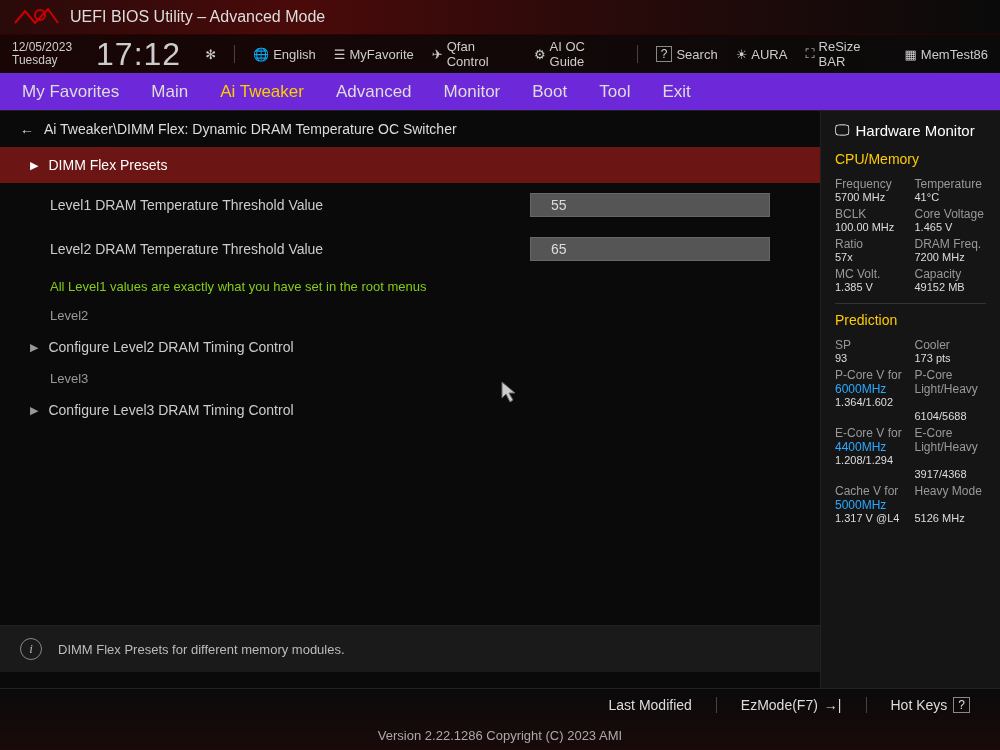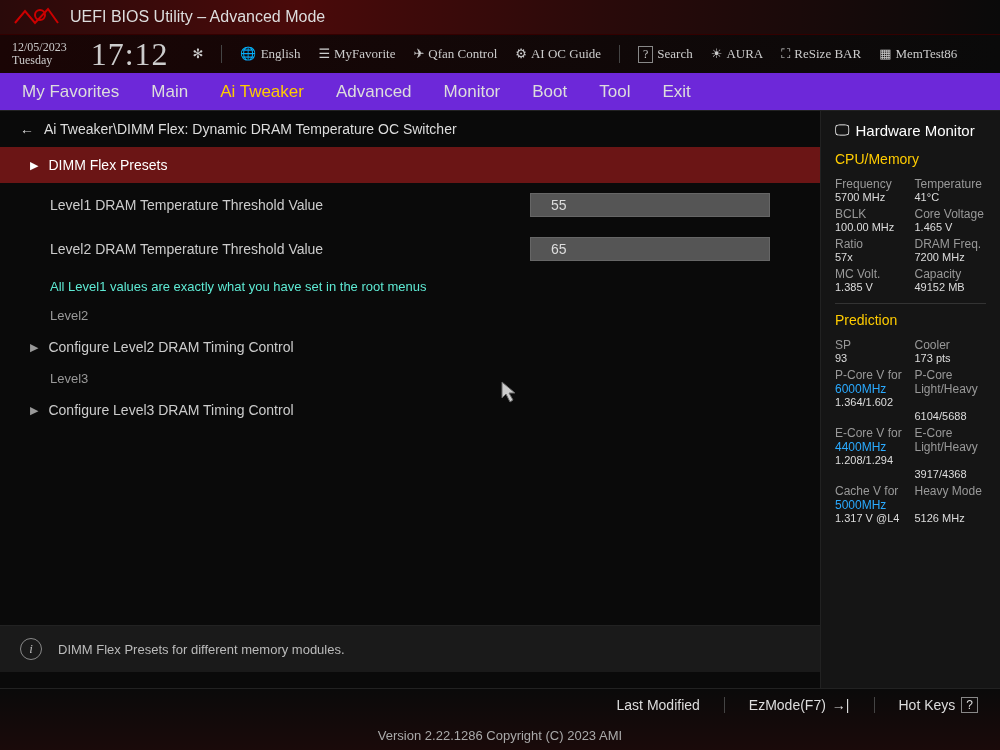--- a/index.html
+++ b/index.html
@@ -1,52 +1,52 @@
 <!DOCTYPE html>
 <html><head>
 <meta charset="utf-8">
 <style>
 * { margin:0; padding:0; box-sizing:border-box; }
 body { width:1000px; height:750px; background:#0a0a0a; font-family:Arial,sans-serif; color:#ccc; font-size:13px; overflow:hidden; position:relative; }
 .header { height:35px; background:linear-gradient(90deg,#2a0a0a 0%,#4a0a0a 30%,#2a0a0a 60%,#0a0a0a 100%); display:flex; align-items:center; padding:0 10px; border-bottom:1px solid #330000; }
 .logo { width:50px; height:25px; margin-right:10px; position:relative; }
 .logo svg { width:100%; height:100%; }
 .title { color:#ddd; font-size:16px; font-weight:300; }
-.subbar { height:38px; display:flex; align-items:center; padding:0 12px; gap:18px; font-size:13px; color:#ccc; background:linear-gradient(90deg,#1a0505 0%,#0a0a0a 100%);font-family:Liberation Serif, serif; }
+.subbar { height:38px; display:flex; align-items:center; padding:0 12px; gap:18px; font-size:13px; color:#ccc; background:linear-gradient(90deg,#1a0505 0%,#0a0a0a 100%); }
 .date-block { display:flex; flex-direction:column; line-height:1.1; font-size:12px; }
 .time { font-size:32px; font-weight:300; margin:0 6px; letter-spacing:1px; }
 .gear-icon,.globe-icon,.fav-icon,.fan-icon,.ai-icon,.search-icon,.aura-icon,.resize-icon,.mem-icon { display:inline-flex; align-items:center; gap:4px; cursor:pointer; }
 .divider { width:1px; height:18px; background:#444; }
 .tabs { height:38px; display:flex; align-items:center; padding:0 20px; gap:28px; background:#6d28d9; border-bottom:1px solid #222; }
 .tab { color:#ddd; font-size:17px; cursor:pointer; padding:6px 2px; }
 .tab.active { color:#ffcc00; }
 .main-wrap { display:flex; height:580px; }
 .content { flex:1; padding:0; background:#0a0a0a; }
 .breadcrumb { display:flex; align-items:center; padding:10px 20px; gap:10px; color:#ddd; font-size:14px; }
 .back-arrow { cursor:pointer; }
 .row { padding:10px 30px 10px 50px; display:flex; align-items:center; font-size:14px; color:#ccc; min-height:36px; }
 .row.selected { background:#6b1515; color:#fff; }
 .row .arrow { margin-left:-20px; margin-right:10px; font-size:11px; color:#999; }
 .row.selected .arrow { color:#fff; }
 .row-label { flex:0 0 480px; }
 .row-input { width:240px; height:24px; background:#555; border:1px solid #666; color:#ddd; padding:0 20px; font-size:14px; }
-.info-text { color:#5eead4; padding:8px 50px; font-size:13px; }
+.info-text { color:#84cc16; padding:8px 50px; font-size:13px; }
 .section-label { color:#999; padding:6px 50px; font-size:13px; }
 .helpbar { position:absolute; bottom:78px; left:0; width:820px; padding:12px 20px; display:flex; align-items:center; gap:16px; color:#bbb; font-size:13px; background:#1a1a1a; border-top:1px solid #222; }
 .info-icon { width:22px; height:22px; border:1.5px solid #888; border-radius:50%; display:flex; align-items:center; justify-content:center; font-style:italic; font-family:serif; }
 .sidebar { width:180px; background:#151515; padding:10px 14px; border-left:1px solid #222; font-size:12px; overflow:hidden; }
 .hw-title { display:flex; align-items:center; gap:6px; color:#fff; font-size:15px; margin-bottom:12px; }
 .section-title { color:#ffcc00; font-size:14px; margin:8px 0 10px 0; }
 .stat-grid { display:grid; grid-template-columns:1fr 1fr; gap:4px 8px; margin-bottom:10px; }
 .stat-label { color:#999; font-size:12px; }
 .stat-value { color:#ddd; font-size:11px; }
 .stat-sub { color:#2aaaff; font-size:12px; }
 .hr { height:1px; background:#333; margin:8px 0; }
 .footer { position:absolute; bottom:0; left:0; right:0; height:62px; background:linear-gradient(180deg,#0a0a0a 0%,#1a0a0a 100%); }
-.footer-top { height:32px; display:flex; align-items:center; justify-content:flex-end; gap:24px; padding:0 22px; font-size:14px; color:#ddd; border-top:1px solid #222; }
+.footer-top { height:32px; display:flex; align-items:center; justify-content:flex-end; gap:24px; padding:0 30px; font-size:14px; color:#ddd; border-top:1px solid #222; }
 .footer-link { cursor:pointer; display:flex; align-items:center; gap:6px; }
 .footer-bottom { height:30px; display:flex; align-items:center; justify-content:center; color:#aaa; font-size:13px; }
 .fdiv { width:1px; height:16px; background:#444; }
 .cursor { position:absolute; left:500px; top:380px; pointer-events:none; }
 .hotkey-box { border:1px solid #888; padding:0 4px; font-size:12px; }
 .ezmode-icon { font-size:14px; }
 </style>
 </head>
 <body>
 

